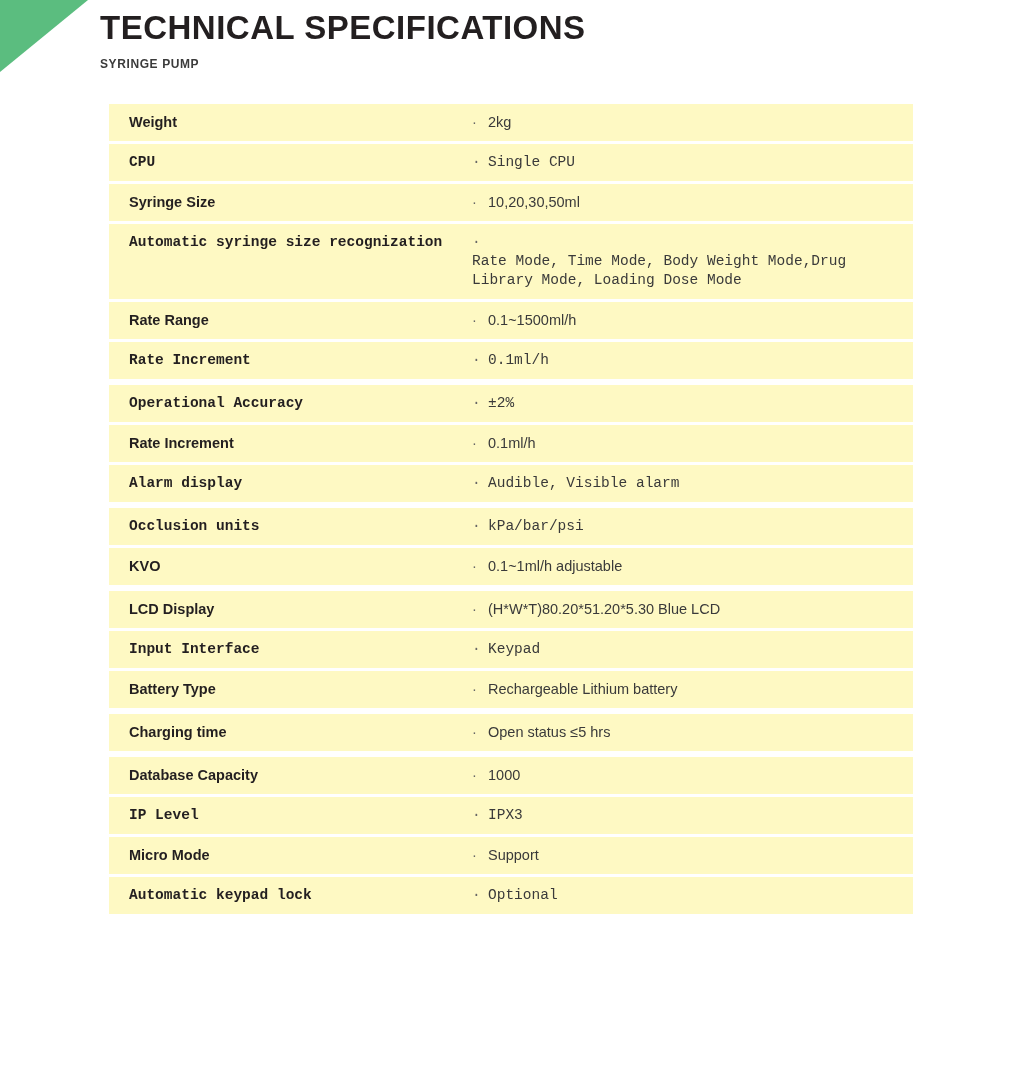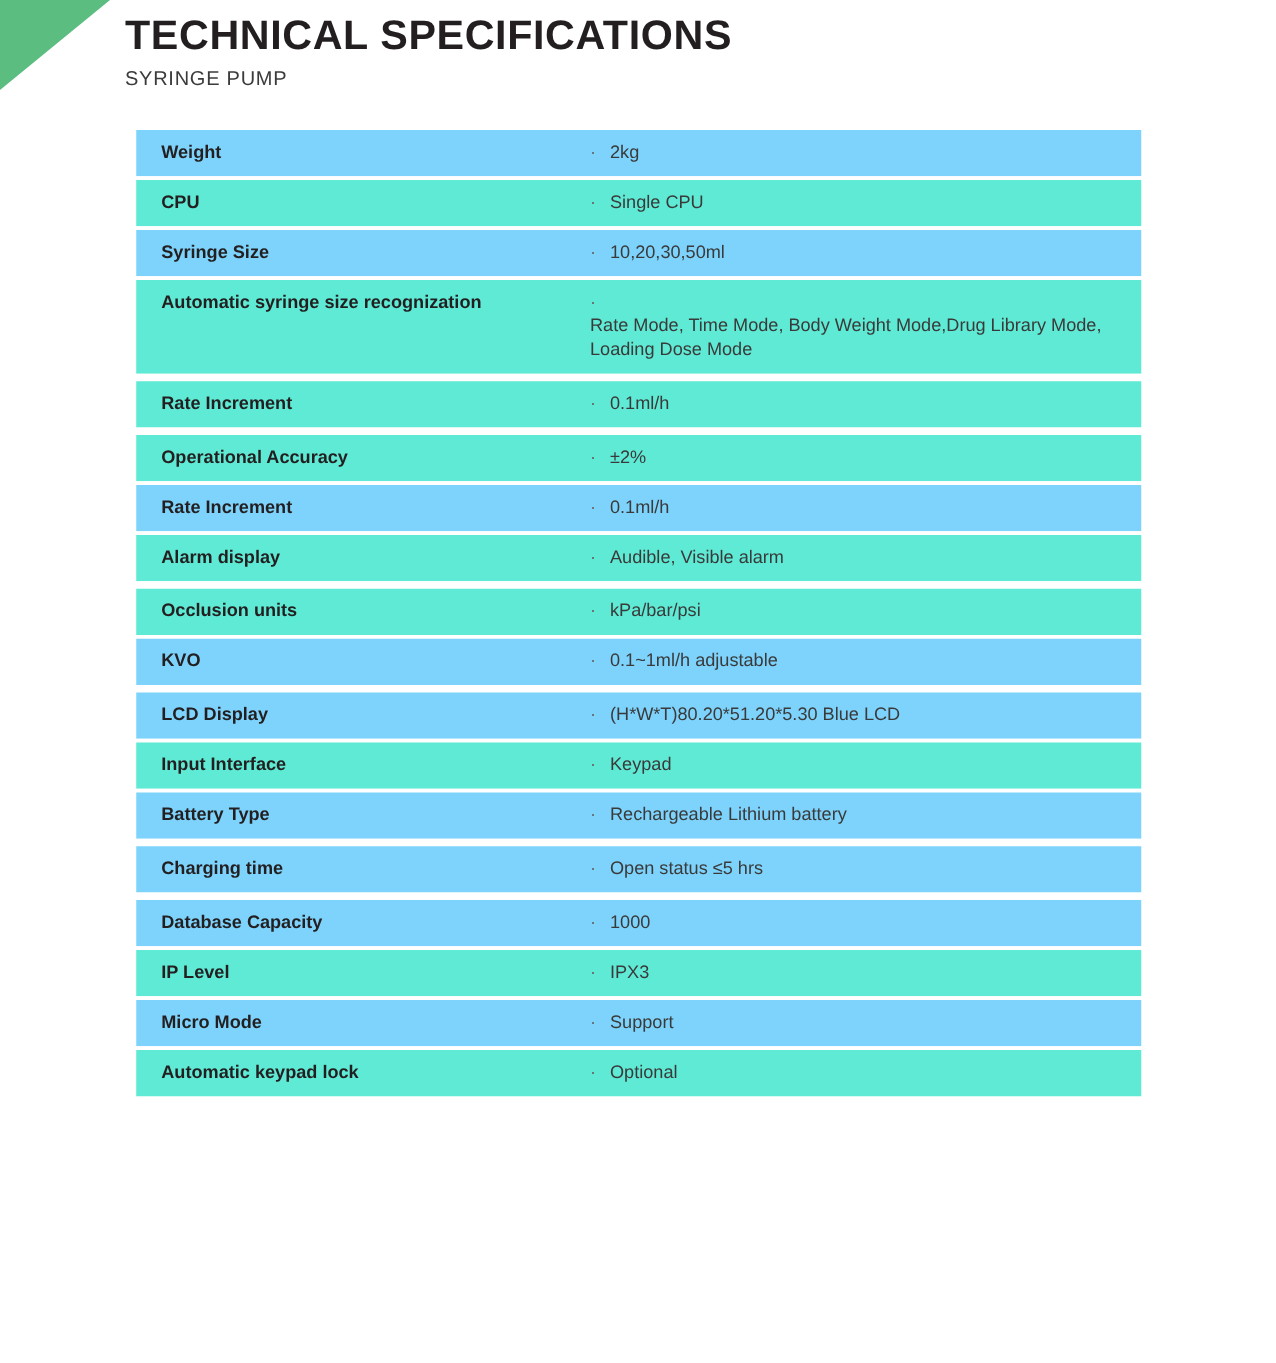--- a/index.html
+++ b/index.html
@@ -34,41 +34,42 @@
   }
   .header-title {
     font-size: 33px;
     font-weight: bold;
     letter-spacing: 0.5px;
     color: #231f20;
     line-height: 44px;
     margin: 0;
   }
   .header-subtitle {
-    font-size: 16px;
-    font-weight: normal;
+    font-size: 12px;
+    font-weight: bold;
     color: #3b3b3b;
     letter-spacing: 0.6px;
     margin: 0;
     line-height: 28px;
   }
 
   .spec-table {
     position: absolute;
     left: 109px;
     top: 104px;
     width: 804px;
     border-collapse: separate;
     border-spacing: 0;
   }
   .spec-row {
-    background: #7dd3fc;
+    background: #fef9c3;
   }
   .spec-row.alt {
-    background: #5eead4;
+    background: #fef9c3;
+    font-family: Liberation Mono, monospace;
   }
   .spec-label {
     width: 343px;
     padding: 9px 0 9px 20px;
     font-size: 14.5px;
     font-weight: bold;
     color: #231f20;
     vertical-align: top;
     line-height: 19px;
   }
@@ -135,20 +136,24 @@
         <td></td>
       </tr>
       <tr class="spec-row alt">
         <td class="spec-label">Automatic syringe size recognization</td>
         <td class="spec-value"><span class="bullet">·</span><span class="value-text">Rate Mode, Time Mode, Body Weight Mode,Drug Library Mode, Loading Dose Mode</span></td>
       </tr>
       <tr class="spacer-row">
         <td></td>
         <td></td>
       </tr>
+      <tr class="spec-row">
+        <td class="spec-label">Rate Range</td>
+        <td class="spec-value"><span class="bullet">·</span><span class="value-text">0.1~1500ml/h</span></td>
+      </tr>
       <tr class="spacer-row">
         <td></td>
         <td></td>
       </tr>
       <tr class="spec-row alt">
         <td class="spec-label">Rate Increment</td>
         <td class="spec-value"><span class="bullet">·</span><span class="value-text">0.1ml/h</span></td>
       </tr>
       <tr class="spacer-row">
         <td></td>

